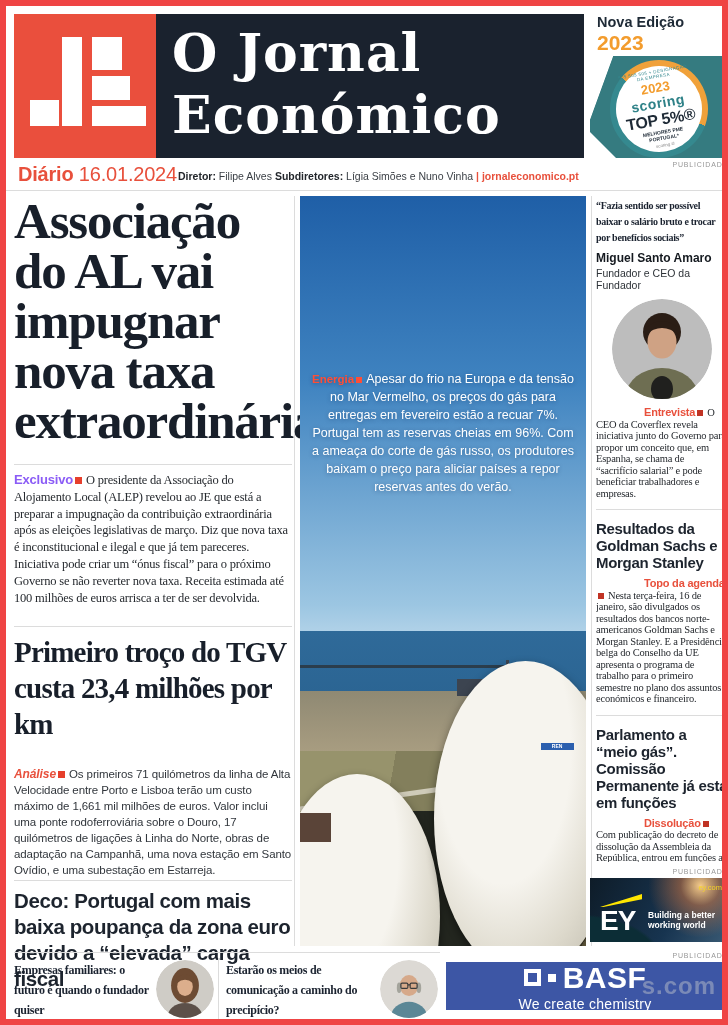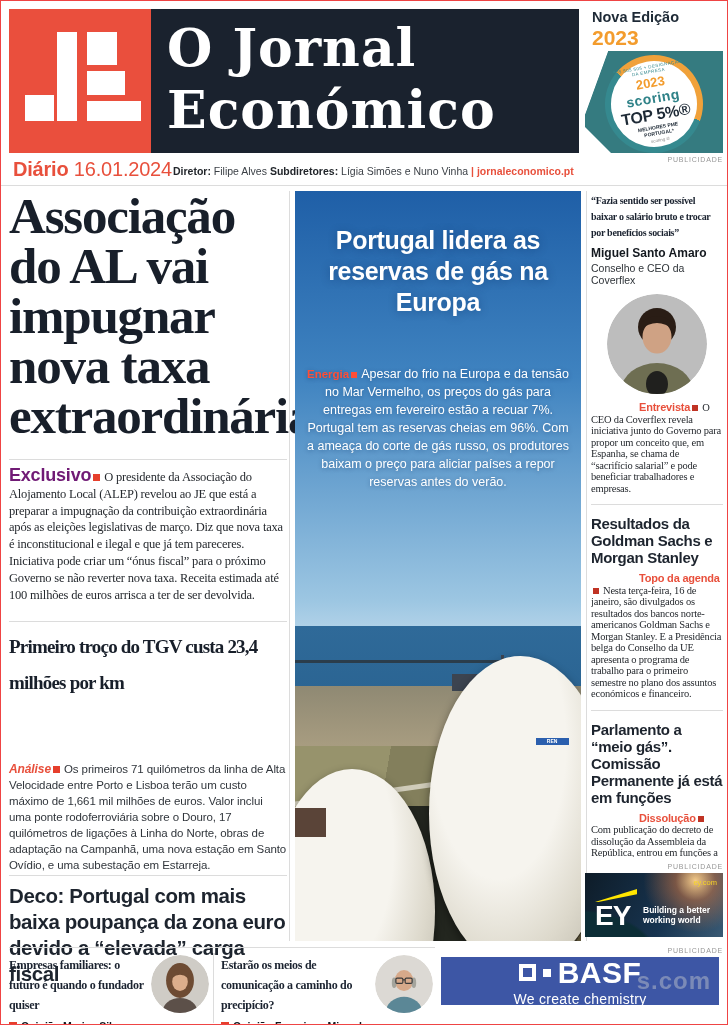--- a/index.html
+++ b/index.html
@@ -1,18 +1,18 @@
 <!DOCTYPE html>
 <html><head>
 <meta charset="utf-8">
 <style>
   * { margin:0; padding:0; box-sizing:border-box; }
   html,body { background:#eee; }
   .page { position:relative; width:728px; height:1025px; background:#fff;
-          border:1px solid #ef4444; overflow:hidden;
+          border:6px solid #ef4444; overflow:hidden;
           font-family:"Liberation Sans", sans-serif; }
   .abs { position:absolute; }
 
   
   .logo-box { left:8px; top:8px; width:142px; height:144px; background:#ea4f3d; }
   .logo-box div { position:absolute; background:#fff; }
   .lg-sq-small { left:11%; top:60%; width:21%; height:18%; }
   .lg-bar-vert { left:34%; top:16%; width:14%; height:62%; }
   .lg-sq-top   { left:55%; top:16%; width:21%; height:23%; }
   .lg-bar-mid  { left:55%; top:43%; width:27%; height:17%; }
@@ -45,26 +45,26 @@
   .edition b { font-weight:800; }
   .credits { left:172px; top:164px; font-size:10.5px; color:#3a3f45; }
   .credits b { color:#22262b; }
   .credits .sep, .credits .site { color:#e8503c; font-weight:700; }
   .rule { background:#dcdcdc; height:1px; }
   .vrule { background:#dcdcdc; width:1px; }
 
   
   .h-serif { font-family:"Liberation Serif", serif; font-weight:700; color:#181f2a; }
   .h1 { left:8px; top:190px; width:278px; font-size:51px; line-height:50px; letter-spacing:-1.2px; }
-  .kicker-dark { font-weight:800; font-size:18px; color:#701a75; }
+  .kicker-dark { font-weight:800; font-size:13px; color:#8b5cf6; }
   .kicker-red { font-weight:800; color:#e8503c; }
   .sq { display:inline-block; width:7px; height:7px; background:#e63f2c; margin:0 4px 0 2px; }
   .body-serif { font-family:"Liberation Serif", serif; color:#262a2f; }
   .p1 { left:8px; top:466px; width:278px; font-size:12.5px; line-height:16.8px; letter-spacing:-.2px; }
-  .h2 { left:8px; top:628px; width:278px; font-size:19px; line-height:36px; letter-spacing:-.8px; }
+  .h2 { left:8px; top:628px; width:278px; font-size:29px; line-height:36px; letter-spacing:-.8px; }
   .p2 { left:8px; top:760px; width:278px; font-size:11.5px; line-height:16px; color:#31363c; letter-spacing:-.1px; }
   .p2 .kicker-red { font-size:12px;font-style:italic; }
   .h3 { left:8px; top:882px; width:280px; font-size:20.5px; line-height:26px; font-weight:700;
         color:#1d242e; letter-spacing:-.4px; }
 
   
   .photo { left:294px; top:190px; width:286px; height:750px; overflow:hidden; background:#2b6cae; }
   .ph-sky { position:absolute; left:0; top:0; width:100%; height:62%;
             background:linear-gradient(#1f5fa7 0%,#3f83c0 40%,#9cc6e2 88%,#c6deee 100%); }
   .ph-sea { position:absolute; left:0; top:58%; width:100%; height:11%;
@@ -221,30 +221,29 @@
       <div class="ph-road" style="left:10%;top:48%;width:80%;height:4px;transform:rotate(6deg);"></div>
     </div>
     <div class="ph-rail"></div>
     <div class="ph-asphalt"></div>
     <div class="tank" style="left:-9%;bottom:-15%;width:58%;height:38%;">
       <div class="tank-top-kit" style="left:8%;top:14%;width:26%;height:10%;"></div>
     </div>
     <div class="tank" style="right:-11%;bottom:-4%;width:64%;height:42%;">
       <div class="ren-sign" style="left:58%;top:26%;width:18%;height:7px;">REN</div>
     </div>
-    <div class="ph-head">Portugal lidera as reservas de gás na Europa</div>
     <div class="ph-para">
       <span class="kicker-red">Energia</span><span class="sq"></span><span>Apesar do frio na Europa e da tensão no Mar Vermelho, os preços do gás para entregas em fevereiro estão a recuar 7%. Portugal tem as reservas cheias em 96%. Com a ameaça do corte de gás russo, os produtores baixam o preço para aliciar países a repor reservas antes do verão.</span>
     </div>
   </div>
 
   <div class="abs rcol">
     <div class="quote">“Fazia sentido ser possível baixar o salário bruto e trocar por benefícios sociais”</div>
     <div class="who-name">Miguel Santo Amaro</div>
-    <div class="who-role">Conselho e CEO da Coverflex</div>
+    <div class="who-role">Fundador e CEO da Fundador</div>
     <div class="avatar av-big">
       <svg viewBox="0 0 100 100" width="100" height="100">
         <circle cx="50" cy="50" r="50" fill="#bdbdbd"></circle>
         <ellipse cx="50" cy="97" rx="36" ry="28" fill="#6e6e52"></ellipse>
         <ellipse cx="50" cy="90" rx="11" ry="13" fill="#20201e"></ellipse>
         <circle cx="50" cy="33" r="19" fill="#2a1d15"></circle>
         <ellipse cx="50" cy="43" rx="14.5" ry="16.5" fill="#cfa284"></ellipse>
         <path d="M33 36 Q50 22 67 36 L67 30 Q50 14 33 30 Z" fill="#2a1d15"></path>
       </svg>
     </div>

